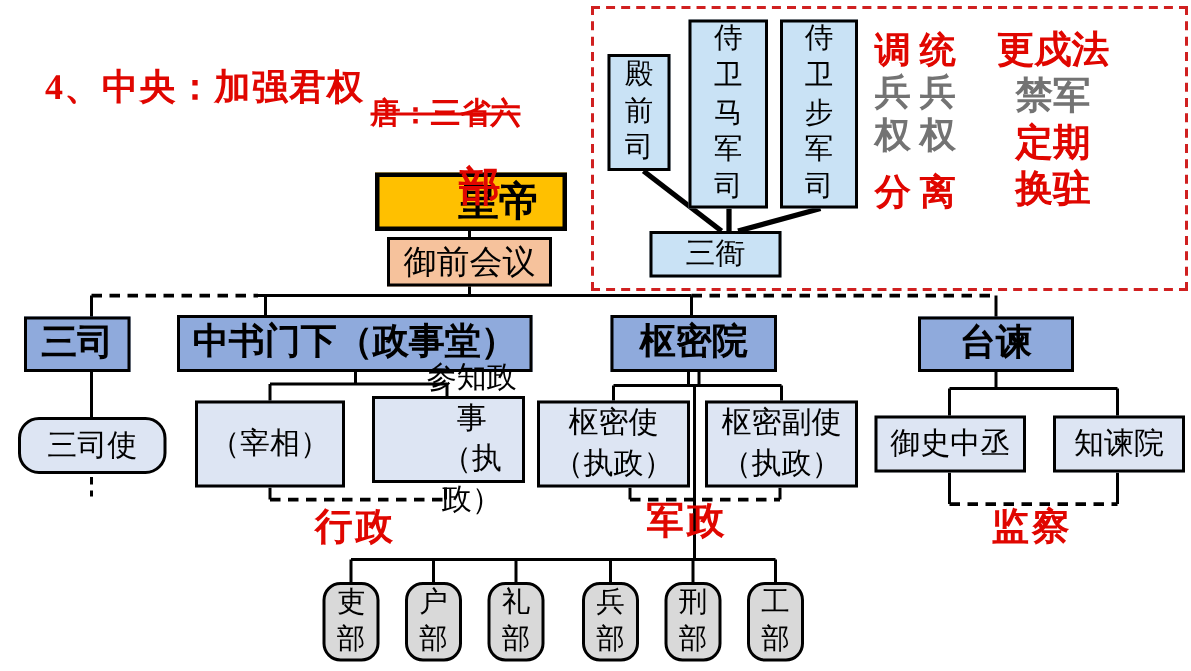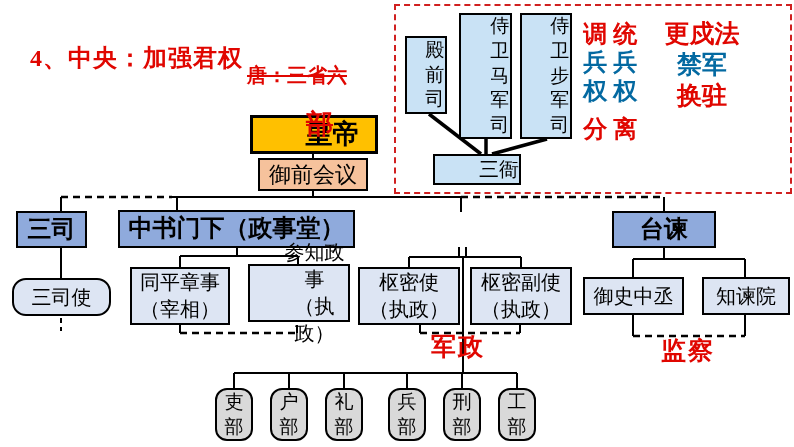--- a/index.html
+++ b/index.html
@@ -10,39 +10,39 @@
   #lines{position:absolute;left:0;top:0;z-index:1;}
   .box{
     position:absolute;box-sizing:border-box;border:2px solid #000;
     display:flex;align-items:center;justify-content:center;
     text-align:center;z-index:2;line-height:1.15;
   }
   .gold{background:#ffc000;border-width:3px;font-size:27px;font-weight:bold;}
   .salmon{background:#f6c29c;border-width:2px;font-size:22px;}
   .midblue{background:#8faadc;border-width:2px;color:#000000;font-weight:bold;font-size:24px;}
   .lightblue{background:#dde5f3;border-width:2px;font-size:20px;}
-  .paleblue{background:#c9e2f5;border-width:2px;font-size:19px;justify-content:flex-end;}
+  .paleblue{background:#c9e2f5;border-width:2px;font-size:19px;}
   .gray{background:#d9d9d9;border-width:2px;font-size:19px;border-radius:12px;}
   .two-line{flex-direction:column;font-size:20px;line-height:1.35;}
   .vtext{width:1.08em;word-break:break-all;line-height:1.3;text-align:center;}
   .red-title{
     position:absolute;color:#e00600;font-weight:bold;z-index:3;white-space:nowrap;
   }
   .struck{text-decoration:line-through;text-decoration-thickness:2px;}
   .fn-label{font-size:25px;letter-spacing:2px;}
   .dashed-panel{
     position:absolute;border:2px dashed #d02020;z-index:1;background:transparent;
   }
   .note-col{
     position:absolute;z-index:3;display:flex;flex-direction:column;align-items:center;
     font-weight:bold;font-size:24px;line-height:1.18;
   }
   .note-col span{display:block;width:1.1em;word-break:break-all;text-align:center;}
   .note-red{color:#e00600;}
-  .note-black{color:#0369a1;}
+  .note-black{color:#737373;}
   .note-gap{margin-top:10px;}
   .rules-col{position:absolute;z-index:3;font-weight:bold;font-size:25px;text-align:center;}
   .rules-col div{line-height:31px;white-space:nowrap;}
 </style>
 </head>
 <body>
 
 <div id="slide">
 
   <svg id="lines" width="794" height="447" viewBox="0 0 794 447">
@@ -136,38 +136,41 @@
     <span class="note-red note-gap">分</span>
   </div>
   <div class="note-col" style="left:612px;top:20px;">
     <span class="note-red">统</span>
     <span class="note-black">兵权</span>
     <span class="note-red note-gap">离</span>
   </div>
   <div class="rules-col" style="left:656px;top:18px;width:92px;">
     <div class="note-red">更戍法</div>
     <div class="note-black">禁军</div>
+    <div class="note-red">定期</div>
     <div class="note-red">换驻</div>
   </div>
 
   <div class="box midblue" style="left:16px;top:211px;width:71px;height:37px;">
     <span>三司</span>
   </div>
   <div class="box midblue" style="left:118px;top:210px;width:237px;height:38px;">
     <span>中书门下（政事堂）</span>
   </div>
+  <div class="box midblue" style="left:407px;top:210px;width:111px;height:38px;">
+    <span>枢密院</span>
+  </div>
   <div class="box midblue" style="left:612px;top:211px;width:104px;height:37px;">
     <span>台谏</span>
   </div>
 
   <div class="box lightblue" style="left:12px;top:278px;width:99px;height:38px;border-radius:14px;">
     <span>三司使</span>
   </div>
   <div class="box lightblue two-line" style="left:130px;top:267px;width:100px;height:58px;">
-    <span>同平章事</span>
     <span>（宰相）</span>
   </div>
   <div class="box lightblue two-line" style="left:248px;top:264px;width:102px;height:58px;padding-left:31px;">
     <span>参知政事</span>
     <span>（执政）</span>
   </div>
   <div class="box lightblue two-line" style="left:358px;top:267px;width:102px;height:58px;">
     <span>枢密使</span>
     <span>（执政）</span>
   </div>
@@ -175,20 +178,21 @@
     <span>枢密副使</span>
     <span>（执政）</span>
   </div>
   <div class="box lightblue" style="left:583px;top:277px;width:101px;height:38px;">
     <span>御史中丞</span>
   </div>
   <div class="box lightblue" style="left:702px;top:277px;width:88px;height:38px;">
     <span>知谏院</span>
   </div>
 
+  <div class="red-title fn-label" style="left:210px;top:334px;">行政</div>
   <div class="red-title fn-label" style="left:431px;top:330px;">军政</div>
   <div class="red-title fn-label" style="left:661px;top:334px;">监察</div>
 
   <div class="box gray" style="left:215px;top:388px;width:38px;height:53px;">
     <span class="vtext">吏部</span>
   </div>
   <div class="box gray" style="left:270px;top:388px;width:38px;height:53px;">
     <span class="vtext">户部</span>
   </div>
   <div class="box gray" style="left:325px;top:388px;width:38px;height:53px;">

